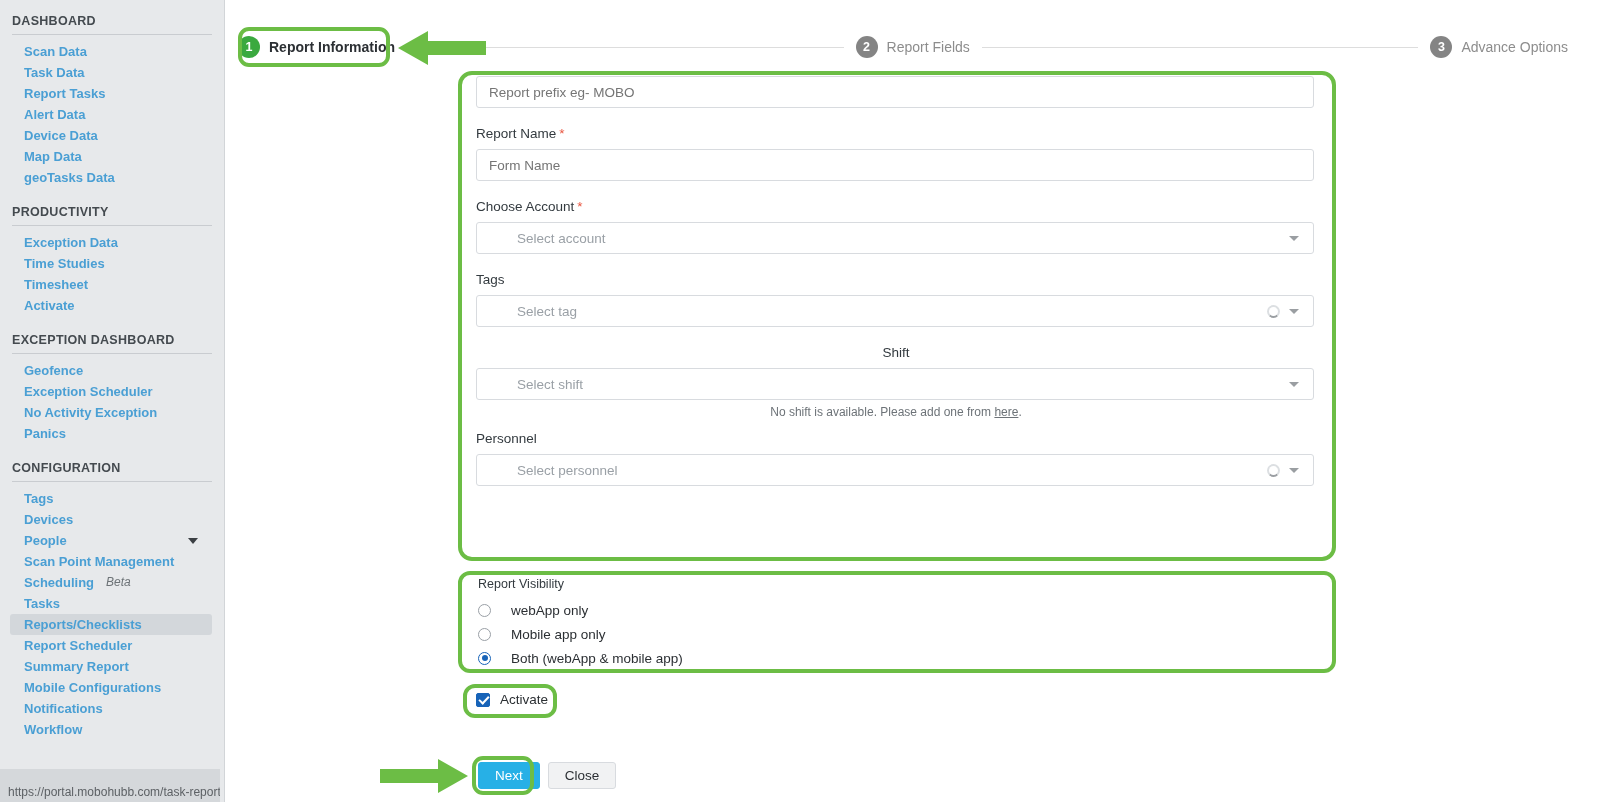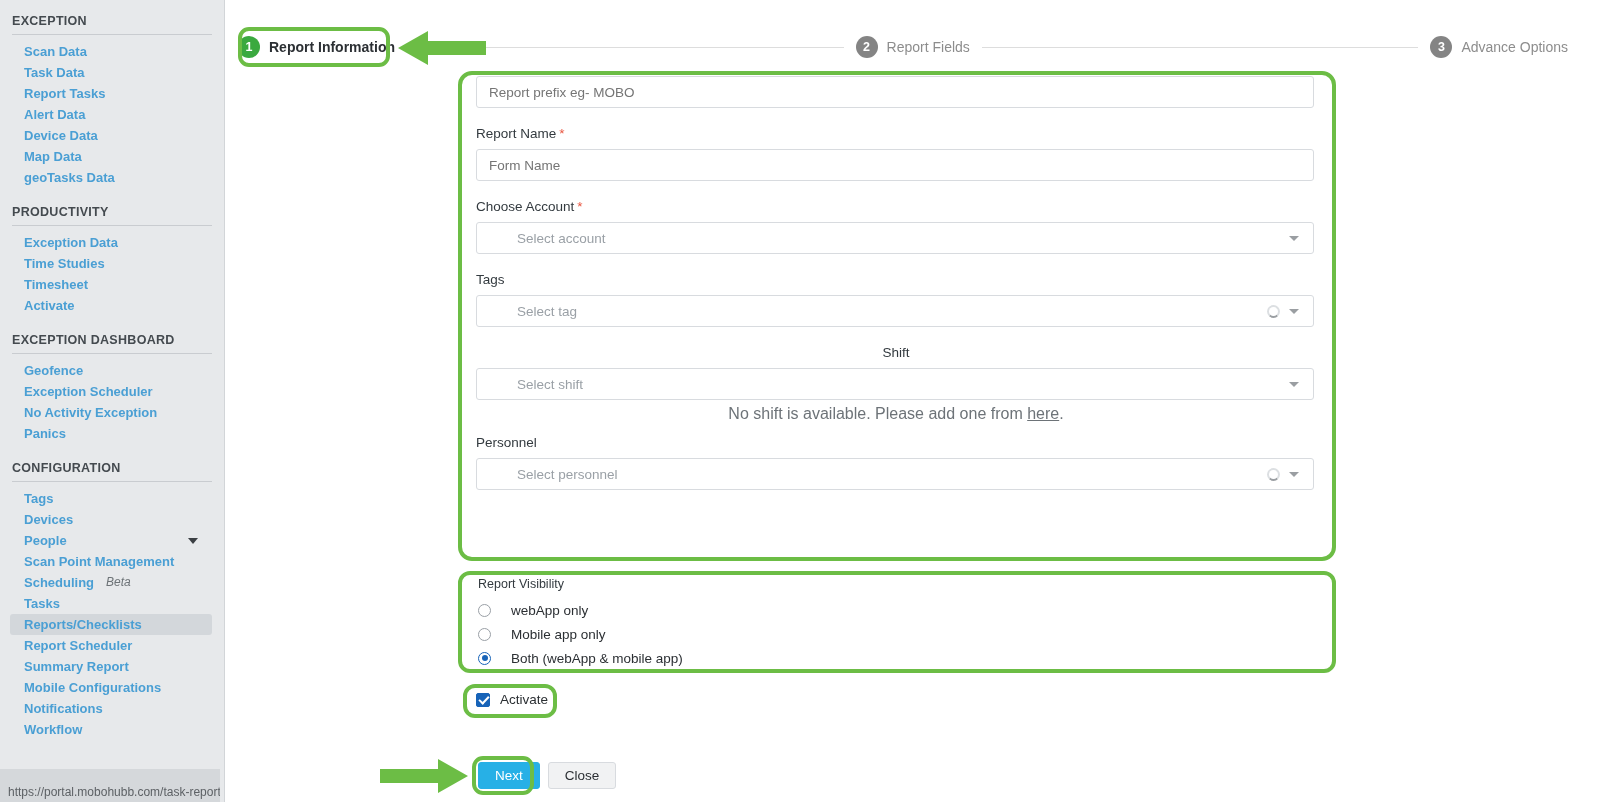--- a/index.html
+++ b/index.html
@@ -134,21 +134,21 @@
   }
   .spinner {
     width: 13px; height: 13px; border-radius: 50%;
     border: 2px solid #dcdfe2;
     border-bottom-color: #9a9ea2;
     margin-right: 9px;
     display: inline-block;
   }
   .right-adorn { display: flex; align-items: center; }
   .fnote {
-    font-size: 16px; color: #6d7378; margin-top: 5px;
+    font-size: 12px; color: #6d7378; margin-top: 5px;
   }
   .fnote a { color: #6d7378; text-decoration: underline; }
 
   
   .vis-card {
     position: absolute; left: 458px; top: 571px;
     width: 878px; height: 102px;
     border: 4px solid #6cbd45; border-radius: 12px;
     background: #fff;
   }
@@ -214,21 +214,21 @@
 </style>
 </head>
 <body>
 
 <div class="app">
 
   <div class="sidebar">
     <div style="height:14px"></div>
 
     <div class="side-section">
-      <div class="side-head">EXCEPTION</div>
+      <div class="side-head">DASHBOARD</div>
       <div class="side-rule"></div>
       <div class="side-item">
           <span class="lbl">Scan Data</span>
         </div>
       <div class="side-item">
           <span class="lbl">Task Data</span>
         </div>
       <div class="side-item">
           <span class="lbl">Report Tasks</span>
         </div>

